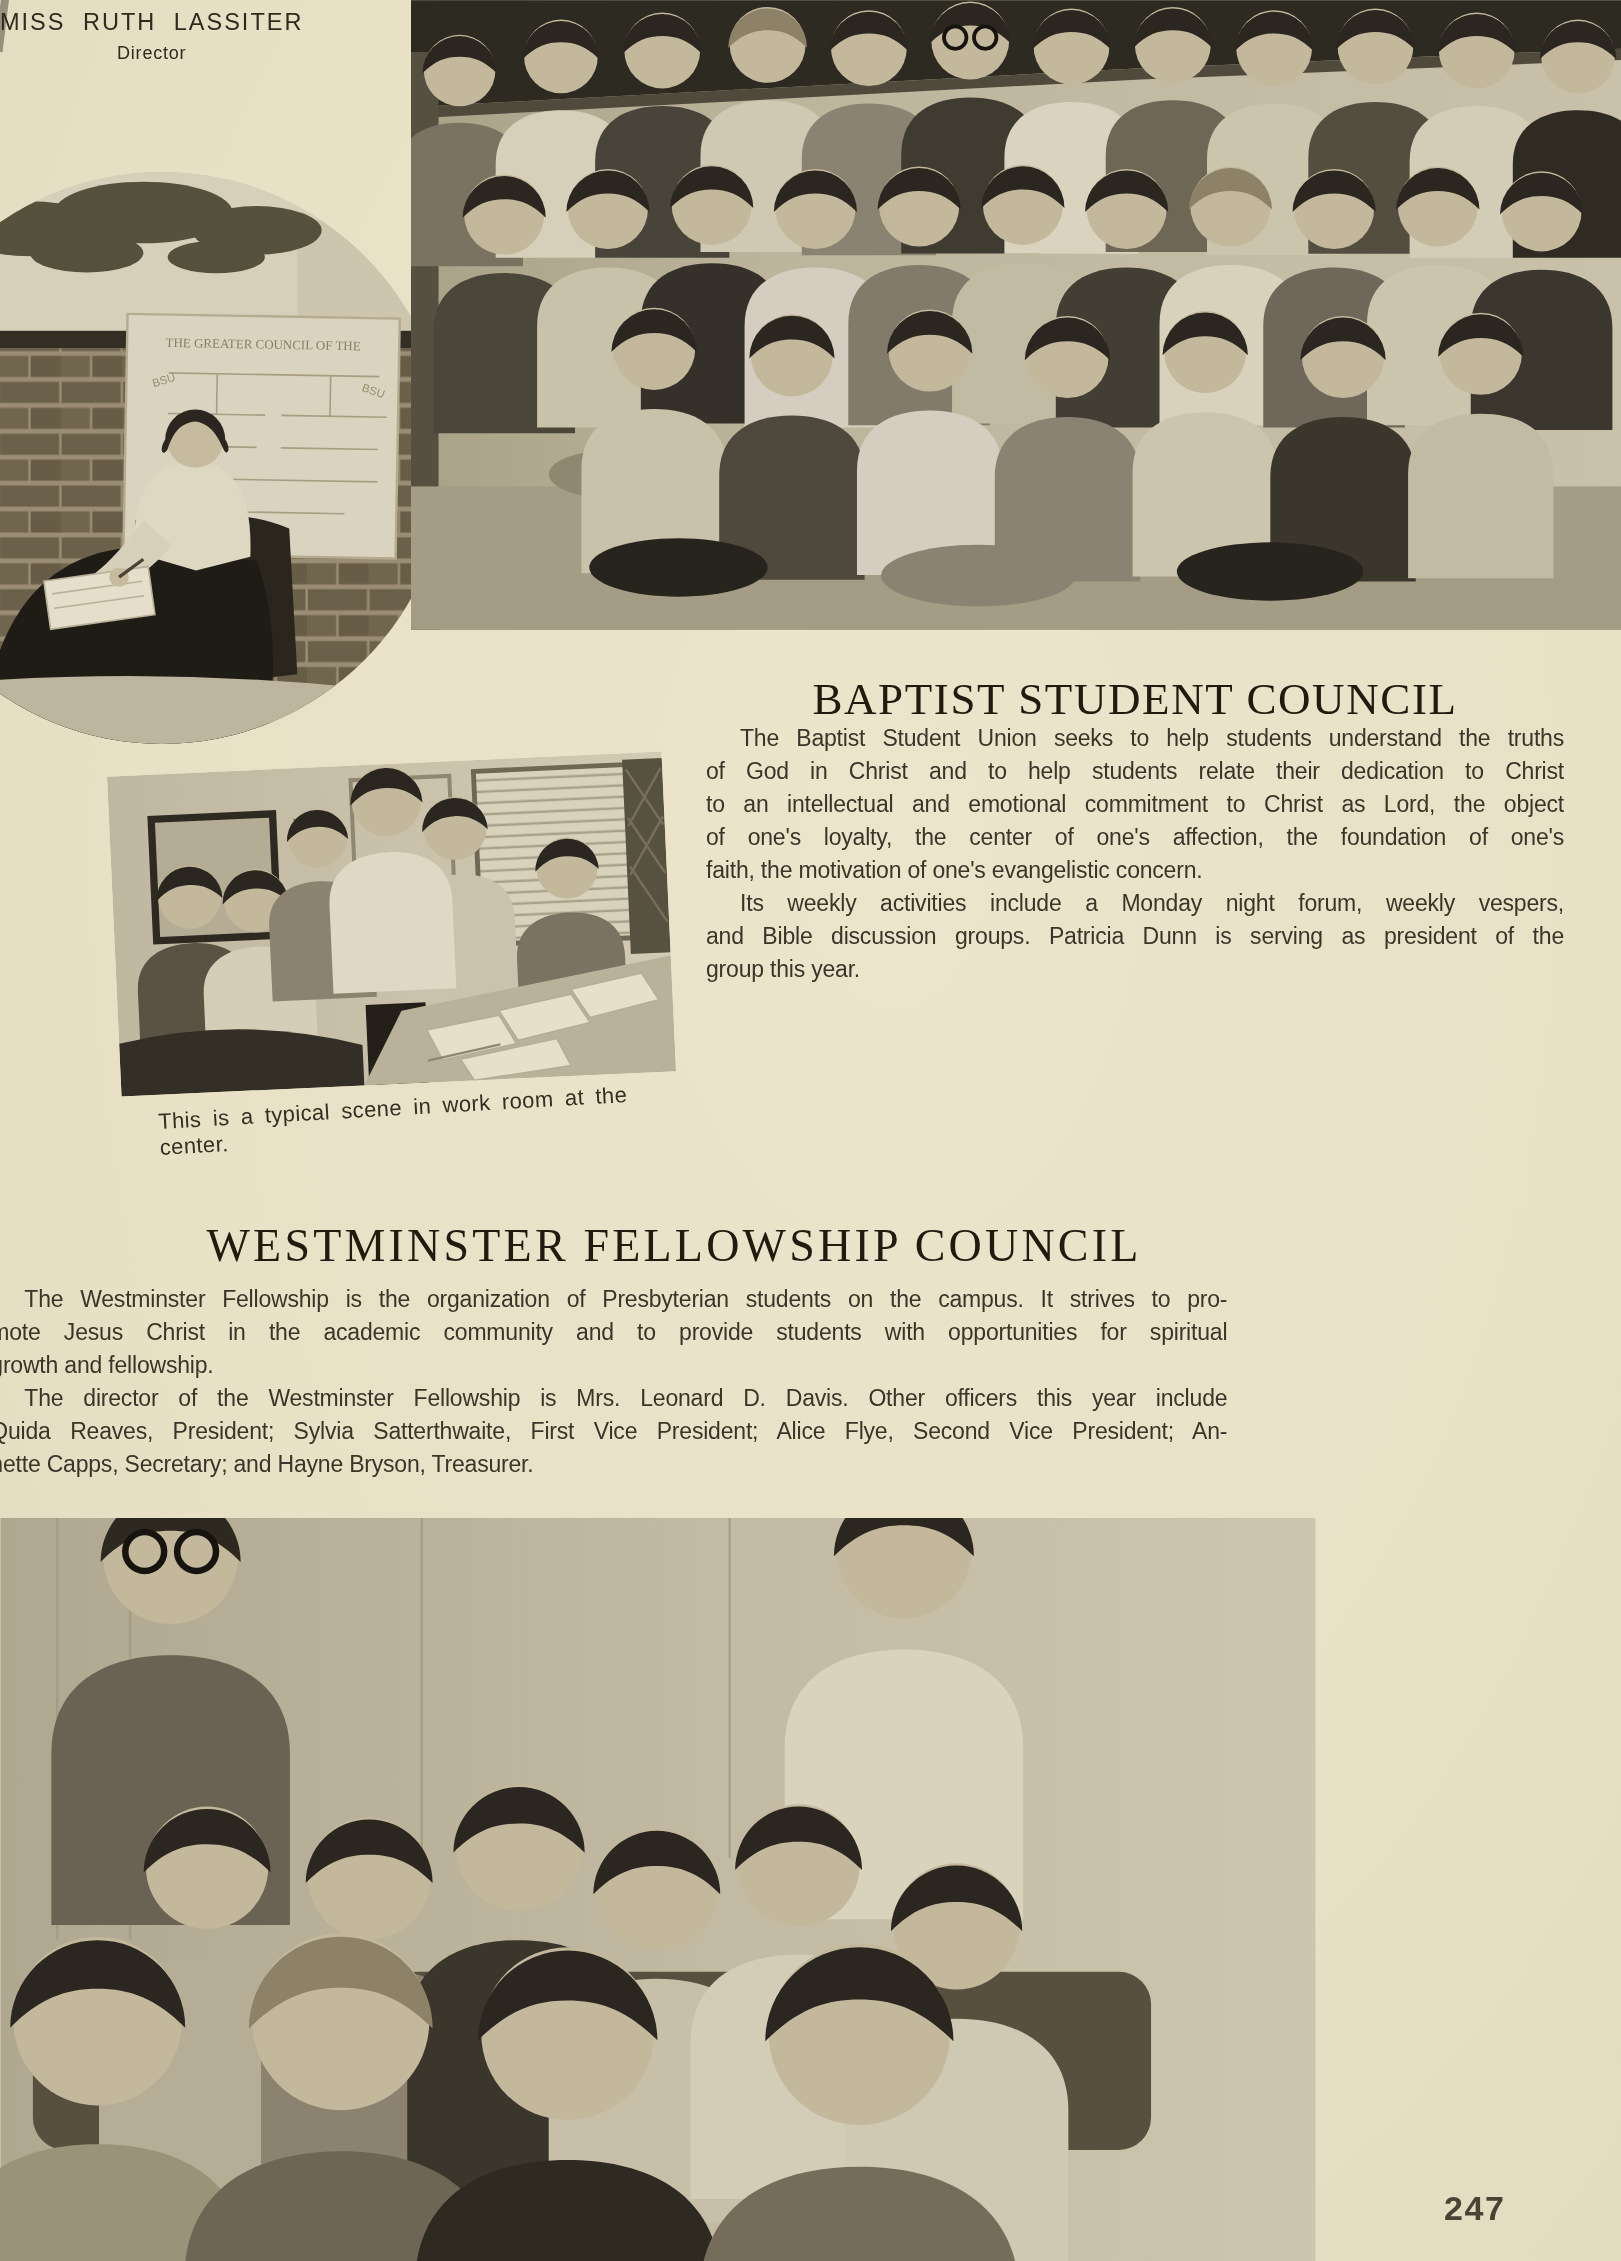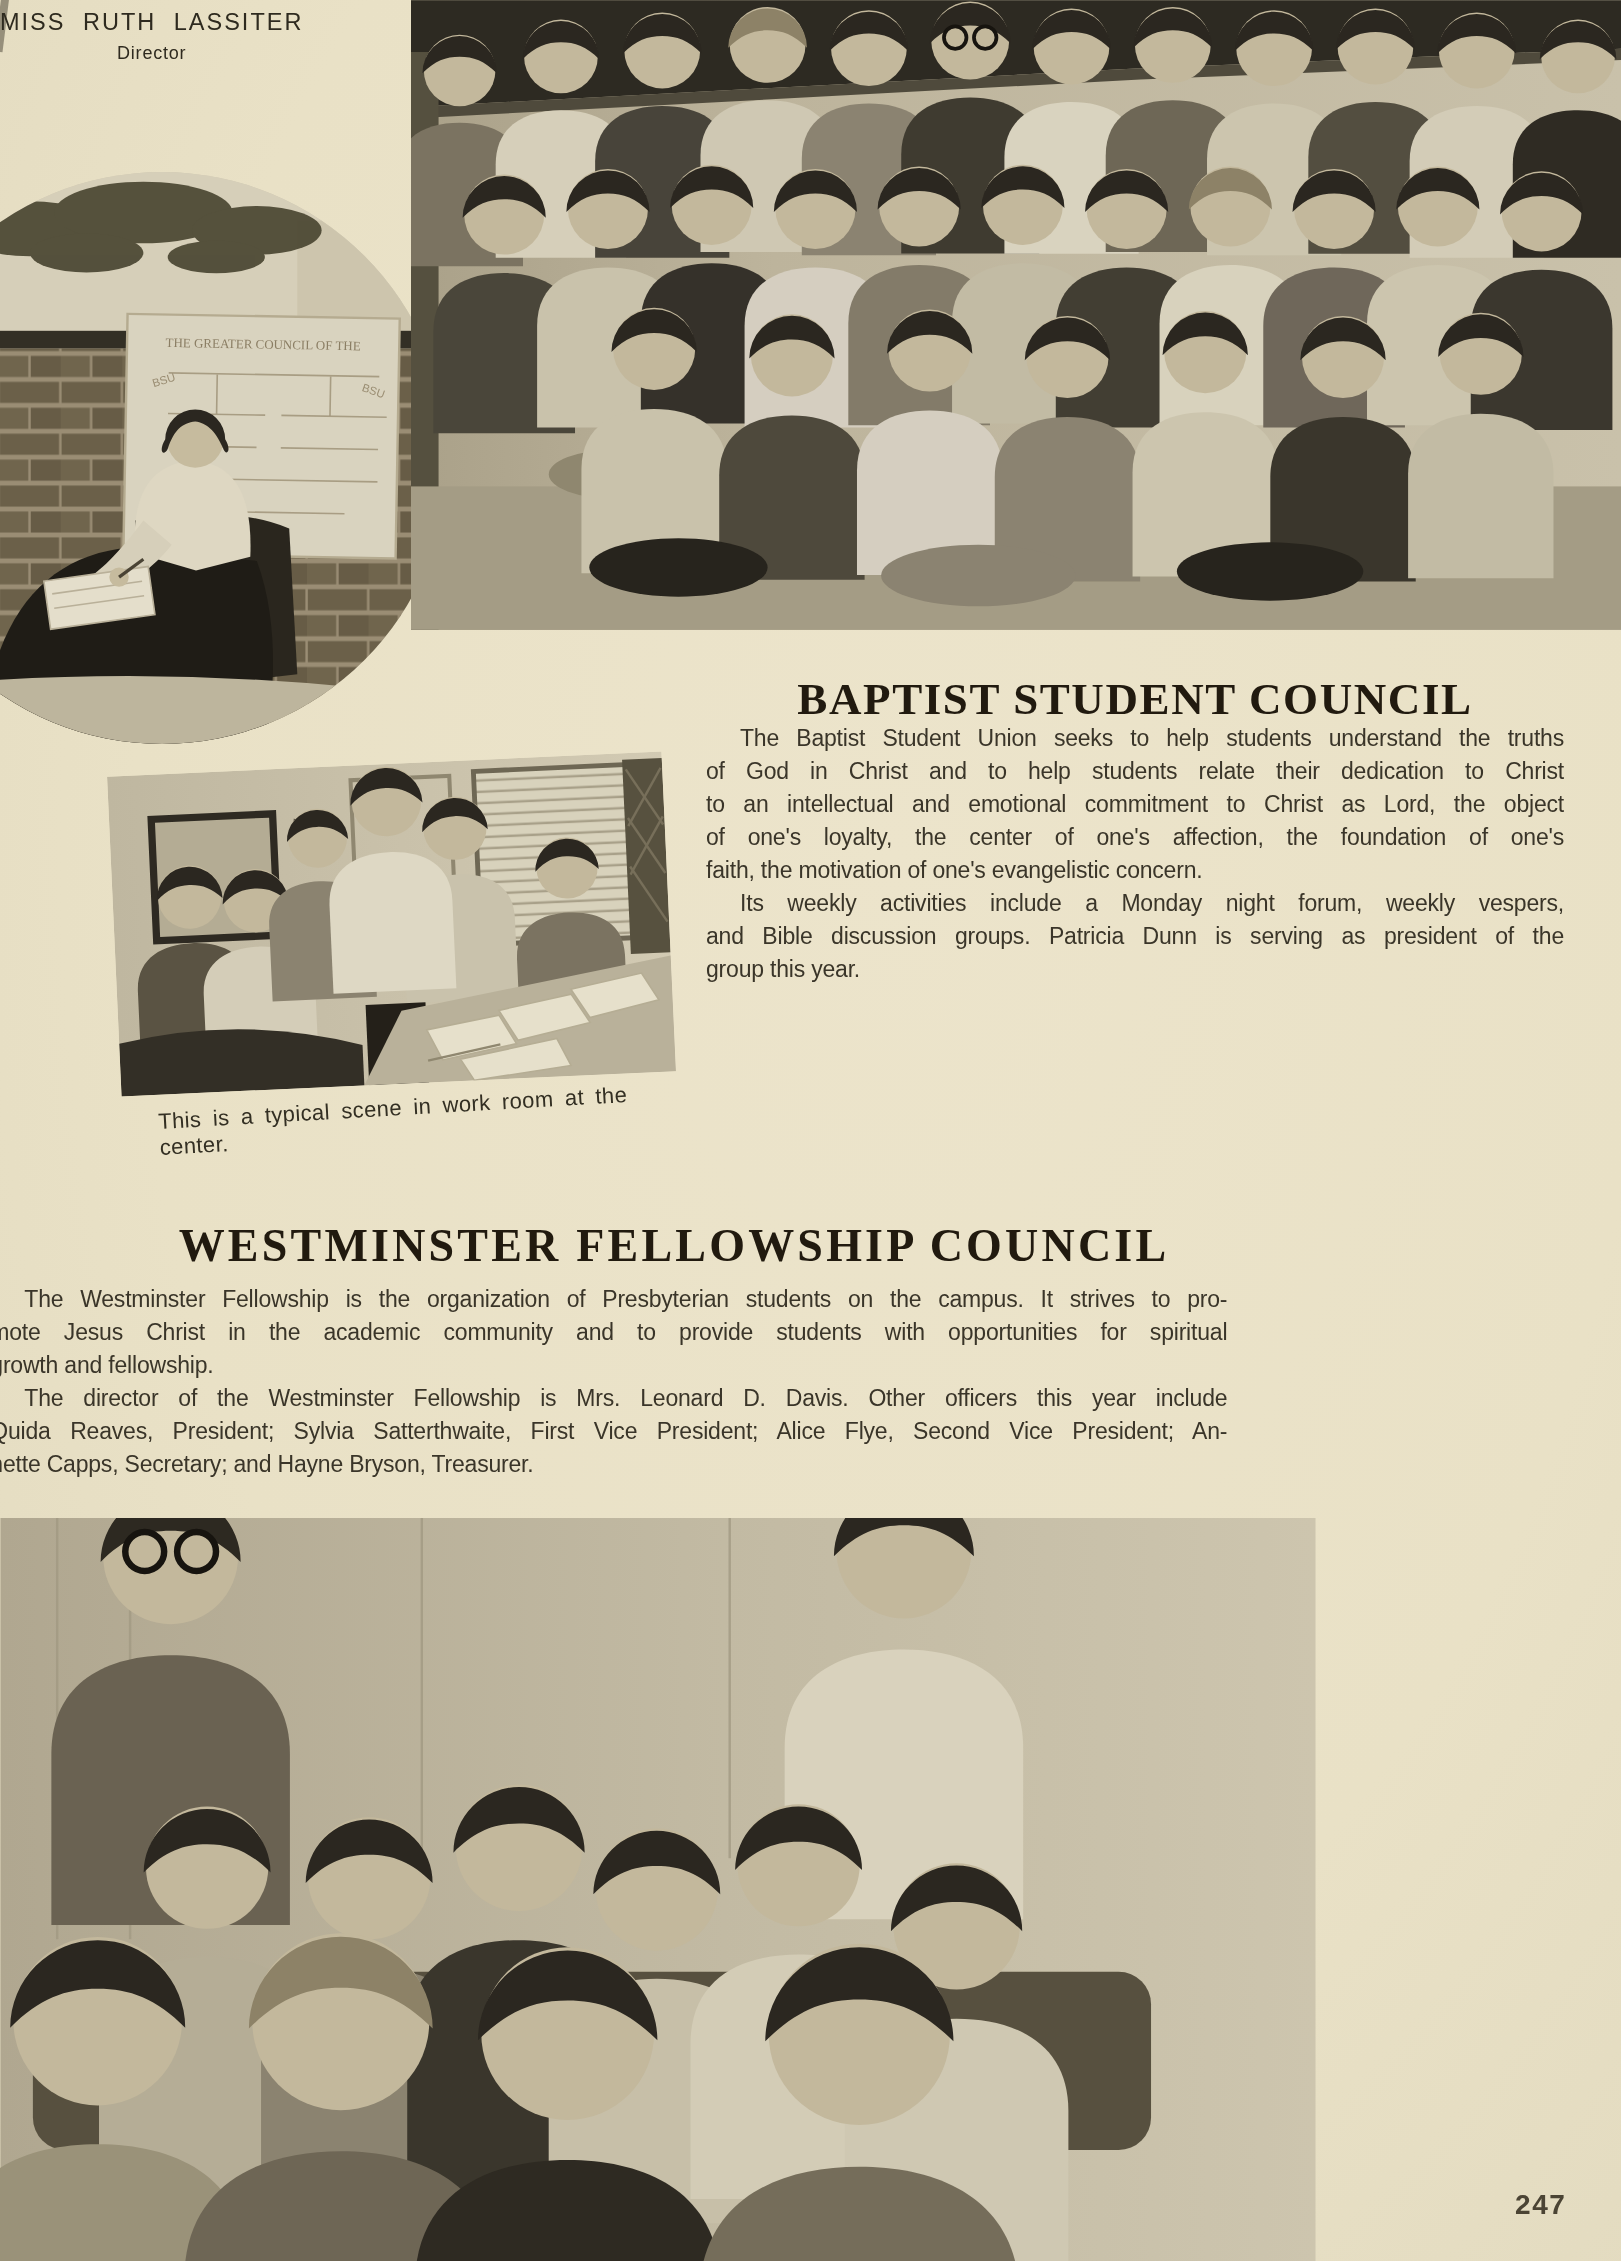--- a/index.html
+++ b/index.html
@@ -6,35 +6,35 @@
   .page{
     position:relative; width:1622px; height:2261px; overflow:hidden;
     background:radial-gradient(ellipse at 55% 38%, #ece4cb 0%, #e9e1c6 60%, #e2dabf 100%);
     font-family:"Liberation Sans", sans-serif;
   }
   .abs{position:absolute;}
   
   .director-block{left:0; top:104; width:402; text-align:center; color:#2e2a1f;margin-top:9px;}
   .director-name{font-size:23.5px; letter-spacing:2px; word-spacing:9px;}
   .director-title{font-size:18px; margin-top:6.5px; letter-spacing:0.8px;}
-  .serif-head{font-family:"Liberation Serif", serif; font-weight:bold; color:#211a0f; text-align:center;}
+  .serif-head{font-family:"Liberation Serif", serif; font-weight:normal; color:#211a0f; text-align:center;}
   .baptist-head{left:706px; top:673px; width:858px; font-size:45px; letter-spacing:1.6px;}
   .west-head{left:122px; top:1203px; width:1104px; font-size:46px; letter-spacing:3.2px;margin-top:16px;}
   .bodycol{color:#3a3529; font-size:23px; line-height:33px; letter-spacing:-0.2px;}
   .baptist-col{left:706px; top:722px; width:858px;}
   .west-col{left:-9.7px; top:1283px; width:1237px;}
   .line{text-align:justify; text-align-last:justify;}
   .line.last{text-align-last:left;}
   .line.indent{text-indent:34px;}
   .caption{
     left:159px; top:1109px; width:503px; font-size:22px; color:#332f23;
     letter-spacing:0.4px; word-spacing:4.9px;
     transform:rotate(-3.3deg); transform-origin:left center;
   }
-  .pagenum{left:1515px; top:2189px; font-size:28px; font-weight:bold; color:#4b4434; letter-spacing:1.6px;}
+  .pagenum{left:1444px; top:2189px; font-size:34px; font-weight:bold; color:#4b4434; letter-spacing:1.6px;}
   
   .photo{display:block; overflow:hidden;}
   .circle-photo{left:-124px; top:172px; width:572px; height:572px; border-radius:50%;}
   .top-photo{left:411px; top:0; width:1210px; height:630px;}
   .work-photo{left:114px; top:764px; width:555px; height:320px; transform:rotate(-2.6deg);}
   .bottom-photo{left:0; top:1518px; width:1316px; height:743px;}
   .edge-artifact{left:-2.4px; top:-4.9px; width:8px; height:57px; background:#6b6554; opacity:.65; transform:rotate(7deg);}
 </style>
 </head>
 <body>

